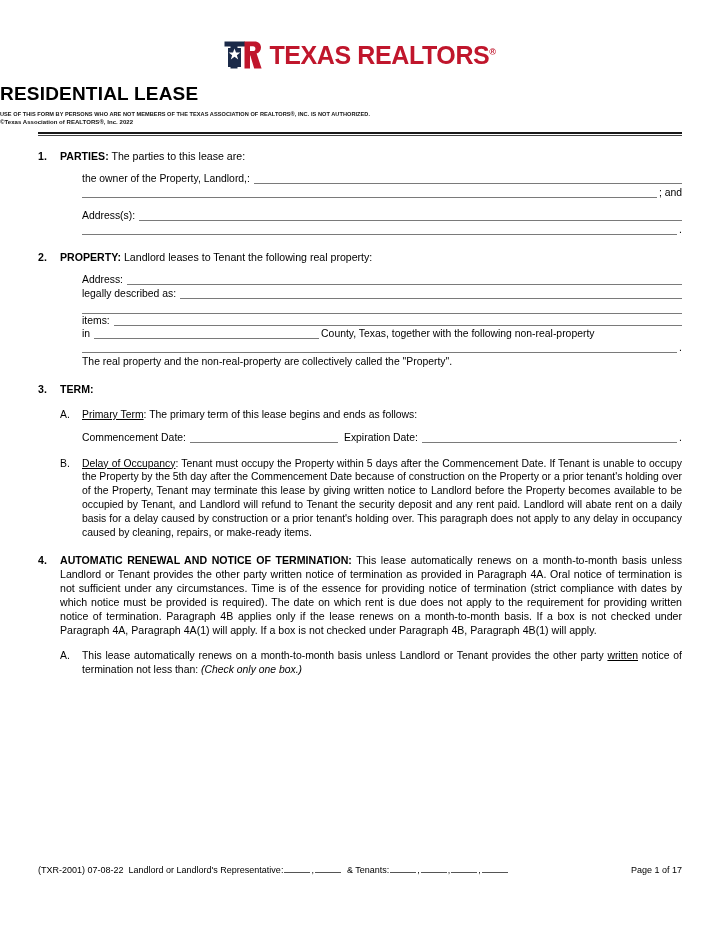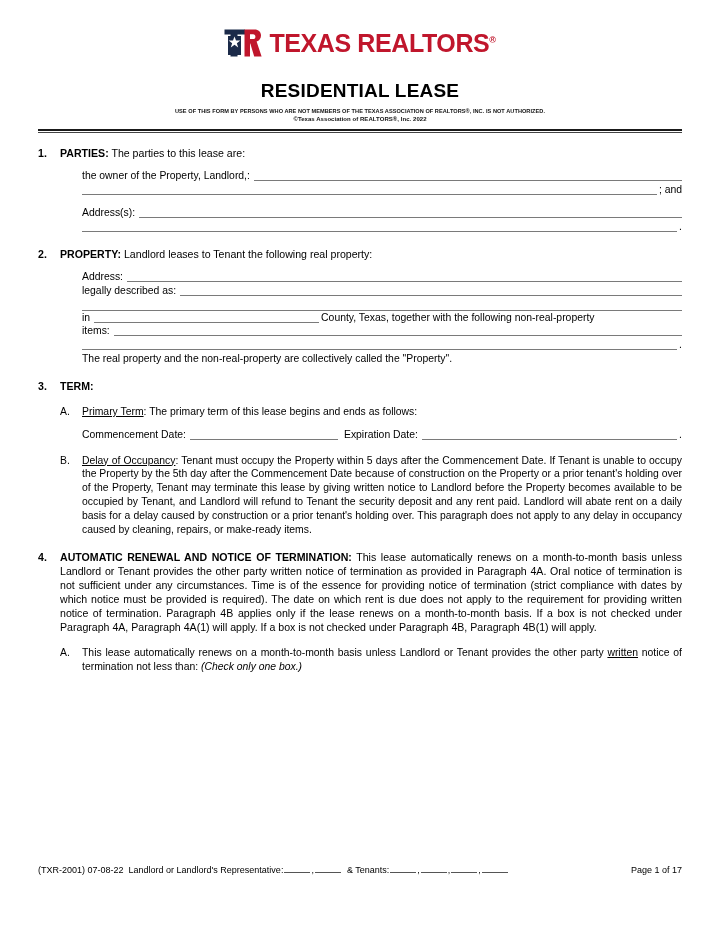--- a/index.html
+++ b/index.html
@@ -19,22 +19,22 @@
   .page {
     position: relative;
     width: 720px;
     height: 931px;
     background: #ffffff;
     box-sizing: border-box;
   }
 
   
   .header {
-    text-align: center;
-    padding-top: 26px;
+    text-align: left;
+    padding-top: 38px;
   }
   .logo-row {
     display: flex;
     align-items: center;
     justify-content: center;
     gap: 7px;
     height: 34px;
   }
   .logo-mark {
     display: block;
@@ -55,21 +55,21 @@
     font-size: 9px;
     vertical-align: super;
     font-weight: bold;
   }
 
   .doc-title {
     font-family: "Liberation Sans", sans-serif;
     font-weight: bold;
     font-size: 19px;
     letter-spacing: 0.2px;
-    margin-top: 20px;
+    margin-top: 11px;
     color: #000;
   }
   .fineprint {
     font-family: "Liberation Sans", sans-serif;
     font-size: 5.6px;
     font-weight: bold;
     letter-spacing: 0.05px;
     margin-top: 5px;
     color: #111;
     line-height: 1.5;
@@ -277,28 +277,28 @@
             <span class="fill-label">Address:</span>
             <span class="line"></span>
           </div>
           <div class="fill-row">
             <span class="fill-label">legally described as:</span>
             <span class="line"></span>
           </div>
           <div class="line-only"></div>
 
           <div class="fill-row">
+            <span class="fill-label">items:</span>
+            <span class="line"></span>
+          </div>
+
+          <div class="fill-row">
             <span class="fill-label">in</span>
             <span class="line fixed-225"></span>
             <span class="tail">County, Texas, together with the following non-real-property</span>
-          </div>
-
-          <div class="fill-row">
-            <span class="fill-label">items:</span>
-            <span class="line"></span>
           </div>
           <div class="fill-row">
             <span class="line full"></span>
             <span class="tail">.</span>
           </div>
 
           <div>The real property and the non-real-property are collectively called the "Property".</div>
         </div>
       </div>
     </div>

